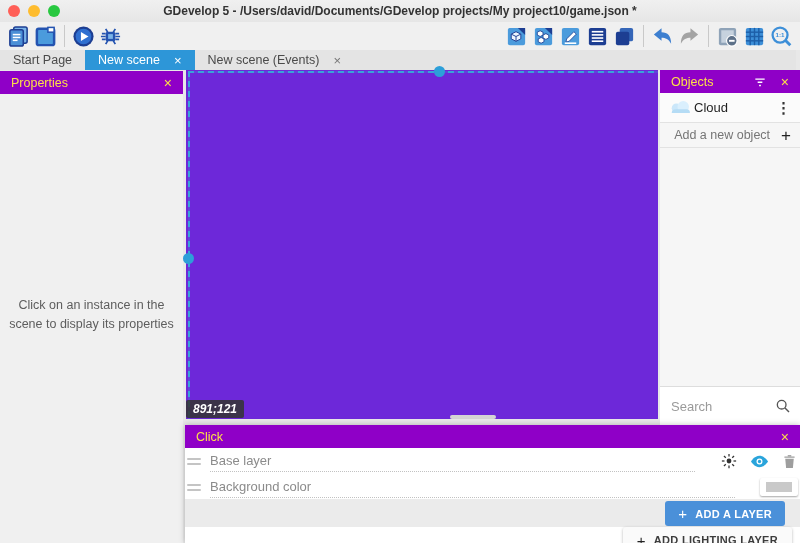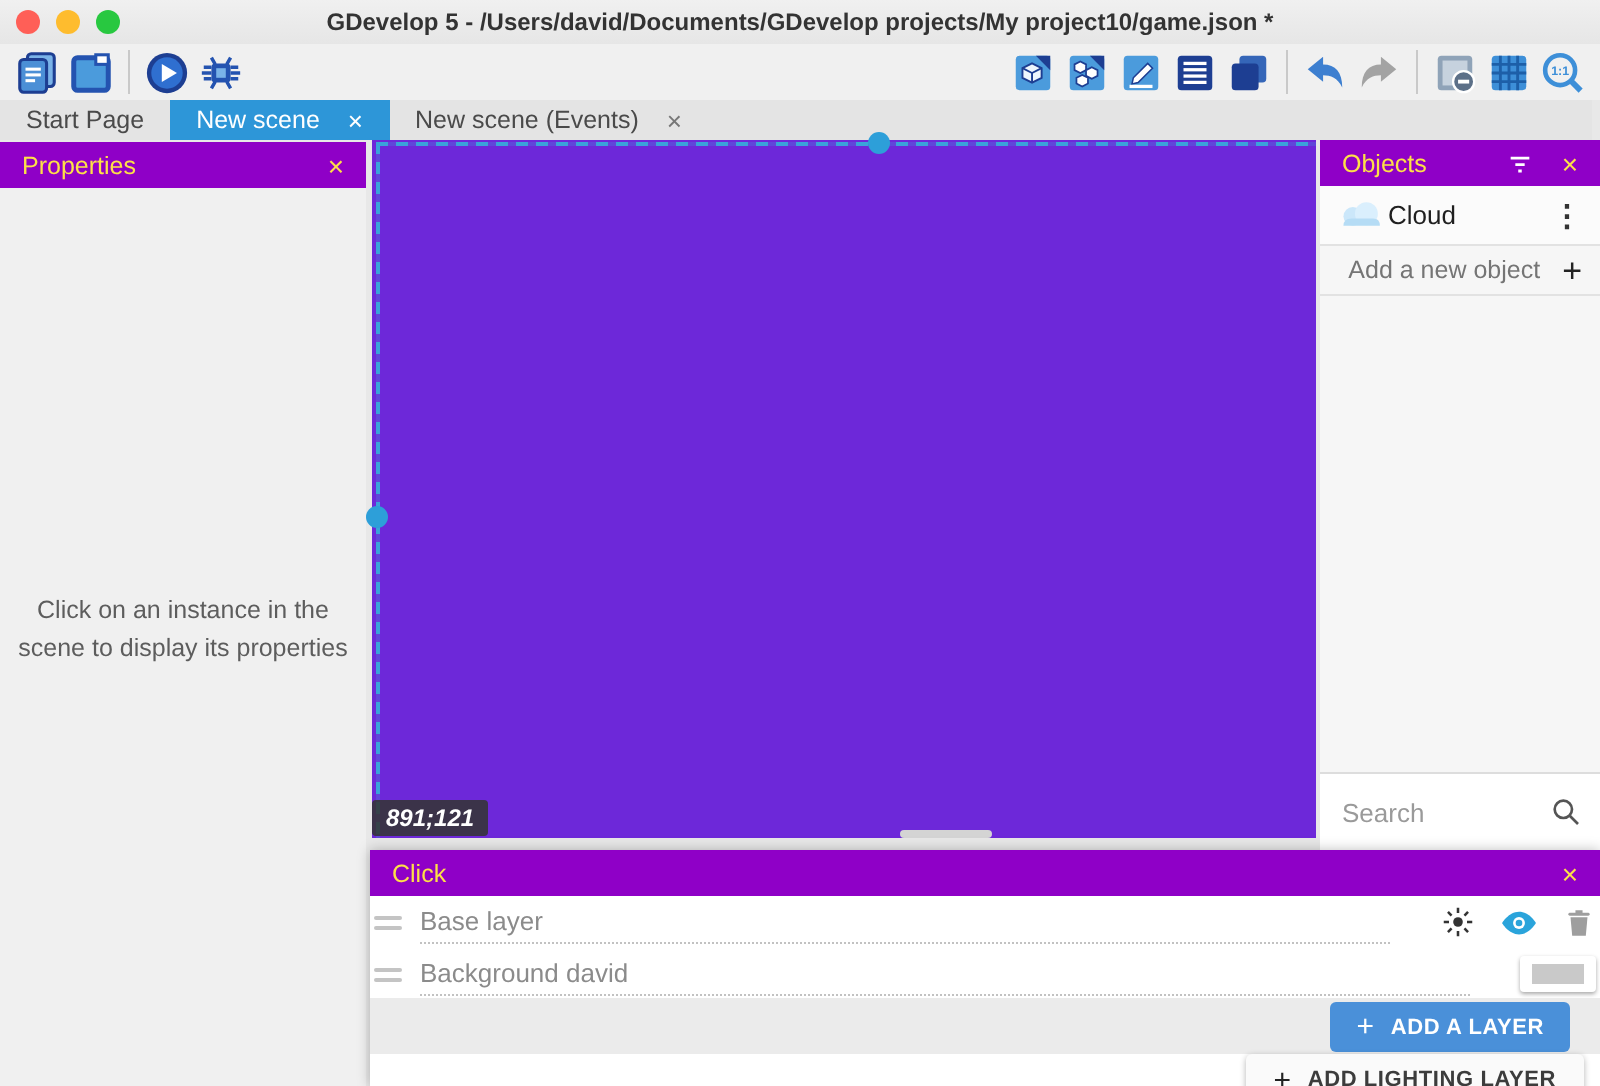--- a/index.html
+++ b/index.html
@@ -307,21 +307,21 @@
           <rect x="9.5" y="3" width="5" height="2" fill="#9e9e9e"></rect>
         </svg>
       </span>
     </div>
 
     <div class="lrow">
       <span class="dragh">
           <i></i>
           <i></i>
         </span>
-      <span class="lname">Background david</span>
+      <span class="lname">Background color</span>
       <span class="swatchbtn">
           <span class="swatchin"></span>
         </span>
     </div>
 
     <div class="lfoot"></div>
     <div class="addlayer">
       <span class="p">+</span>
       <span>ADD A LAYER</span>
     </div>

